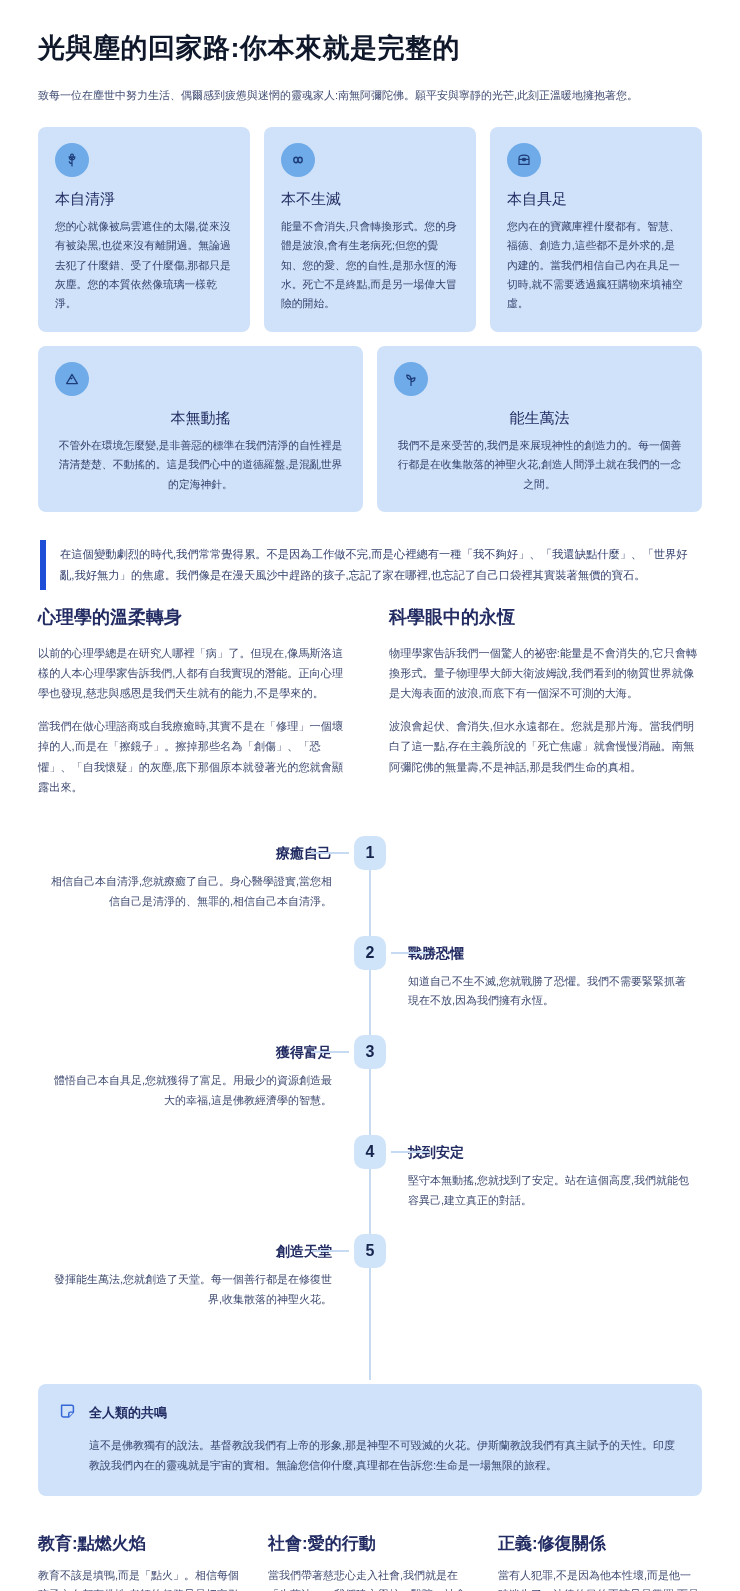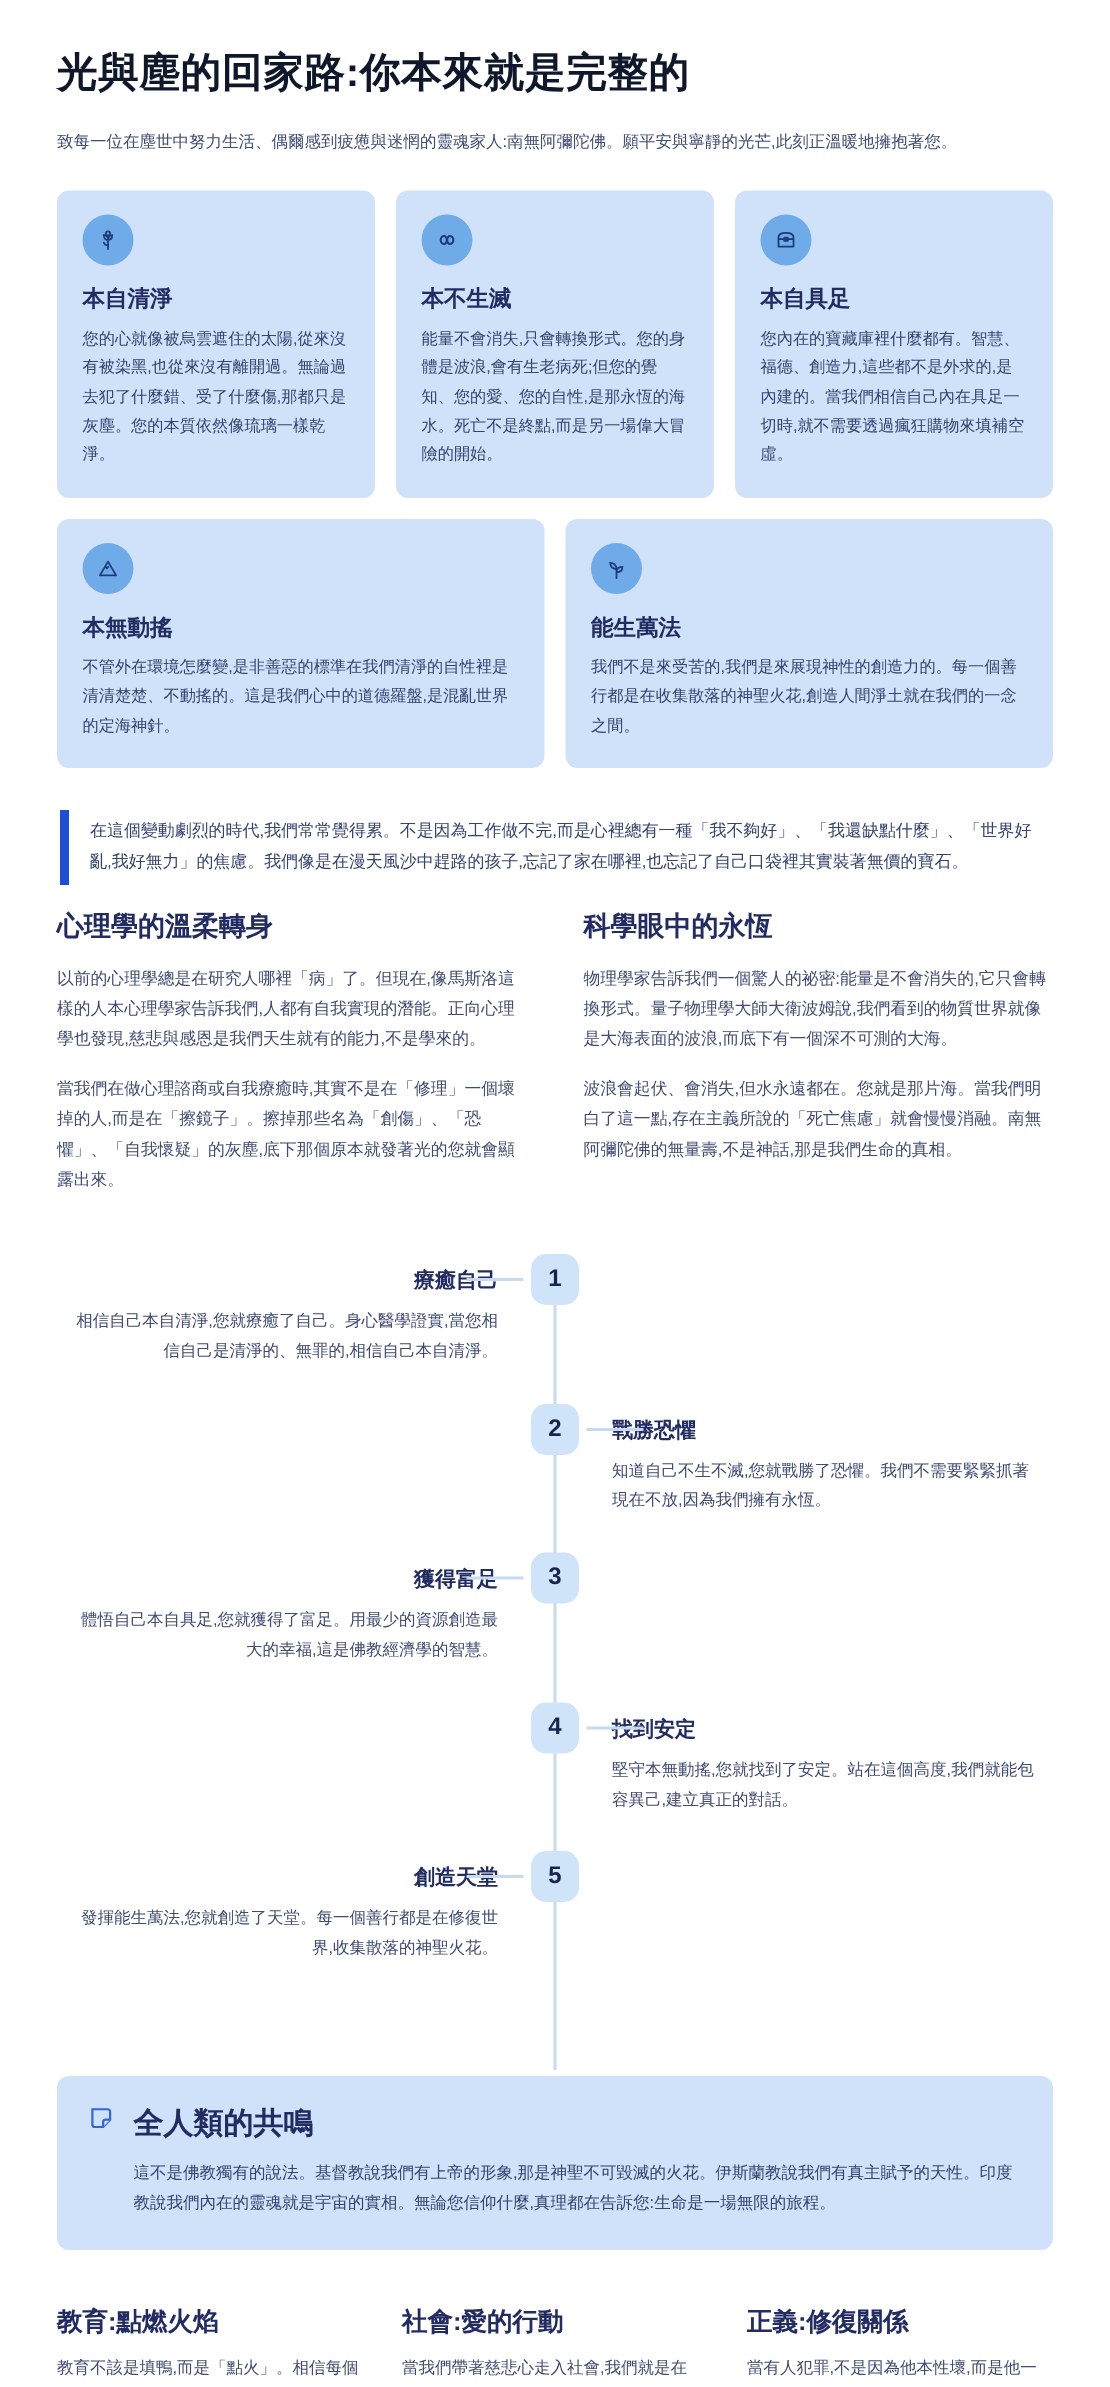--- a/index.html
+++ b/index.html
@@ -11,26 +11,26 @@
   }
   .page { padding:30px 38px 40px 38px; }
 
   
   .main-title { font-size:27px; font-weight:bold; color:#0f172a; letter-spacing:.5px; margin-bottom:20px; }
   .intro { font-size:11px; line-height:1.7; color:#3f4b72; margin-bottom:22px; }
 
   
   .cards-row { display:grid; gap:14px; margin-bottom:14px; }
   .cards-row.three { grid-template-columns:repeat(3,1fr); }
-  .cards-row.two { grid-template-columns:repeat(2,1fr); }
+  .cards-row.two { grid-template-columns:repeat(2,1fr);text-align:center; }
   .card { background:#cfe2f9; border-radius:8px; padding:16px 17px 18px 17px; }
   .icon-circle { width:34px; height:34px; border-radius:50%; background:#6faae9;
                  display:flex; align-items:center; justify-content:center; }
   .icon-circle svg { display:block; }
-  .card h3 { font-size:15px; font-weight:bold; color:#222c63; margin:13px 0 8px 0; }
+  .card h3 { font-size:15px; font-weight:normal; color:#222c63; margin:13px 0 8px 0; }
   .card p { font-size:10.8px; line-height:1.8; color:#35436f; }
 
   
   .quote { border-left:6px solid #1d4ed8; padding:4px 0 4px 14px; margin:28px 0 0 2px;
            font-size:11.3px; line-height:1.85; color:#35436f; }
 
   
   .two-col { display:grid; grid-template-columns:1fr 1fr; gap:38px; margin-top:15px; }
   .col-title { font-size:18px; font-weight:bold; color:#222c63; margin-bottom:14px; }
   .two-col p { font-size:11.2px; line-height:1.8; margin-bottom:13px; }
@@ -49,21 +49,21 @@
   .tl-row.right .tl-badge::after  { content:""; position:absolute; left:calc(100% + 5px); top:16px;
               width:38px; height:2px; background:#c6daf1; }
   .tl-content.on-left  { grid-column:1; text-align:right; padding-left:6px; }
   .tl-content.on-right { grid-column:3; text-align:left; padding-right:6px; }
   .tl-title { font-size:14px; font-weight:bold; color:#222c63; line-height:34px; }
   .tl-text  { font-size:11px; line-height:1.8; color:#3f4b72; margin-top:2px; }
 
   
   .resonance { background:#cfe2f9; border-radius:8px; padding:18px 22px 20px 20px; margin-top:4px; }
   .res-head { display:flex; align-items:center; gap:12px; }
-  .res-title { font-size:20px; font-weight:bold; color:#222c63; }
+  .res-title { font-size:13px; font-weight:bold; color:#222c63; }
   .resonance p { font-size:11px; line-height:1.85; color:#35436f; margin:10px 0 0 31px; }
 
   
   .pillars { display:grid; grid-template-columns:repeat(3,1fr); gap:26px; margin-top:36px; }
   .pillar h4 { font-size:17px; font-weight:bold; color:#222c63; margin-bottom:11px; }
   .pillar p { font-size:11px; line-height:1.8; }
 </style>
 </head>
 <body>
 

